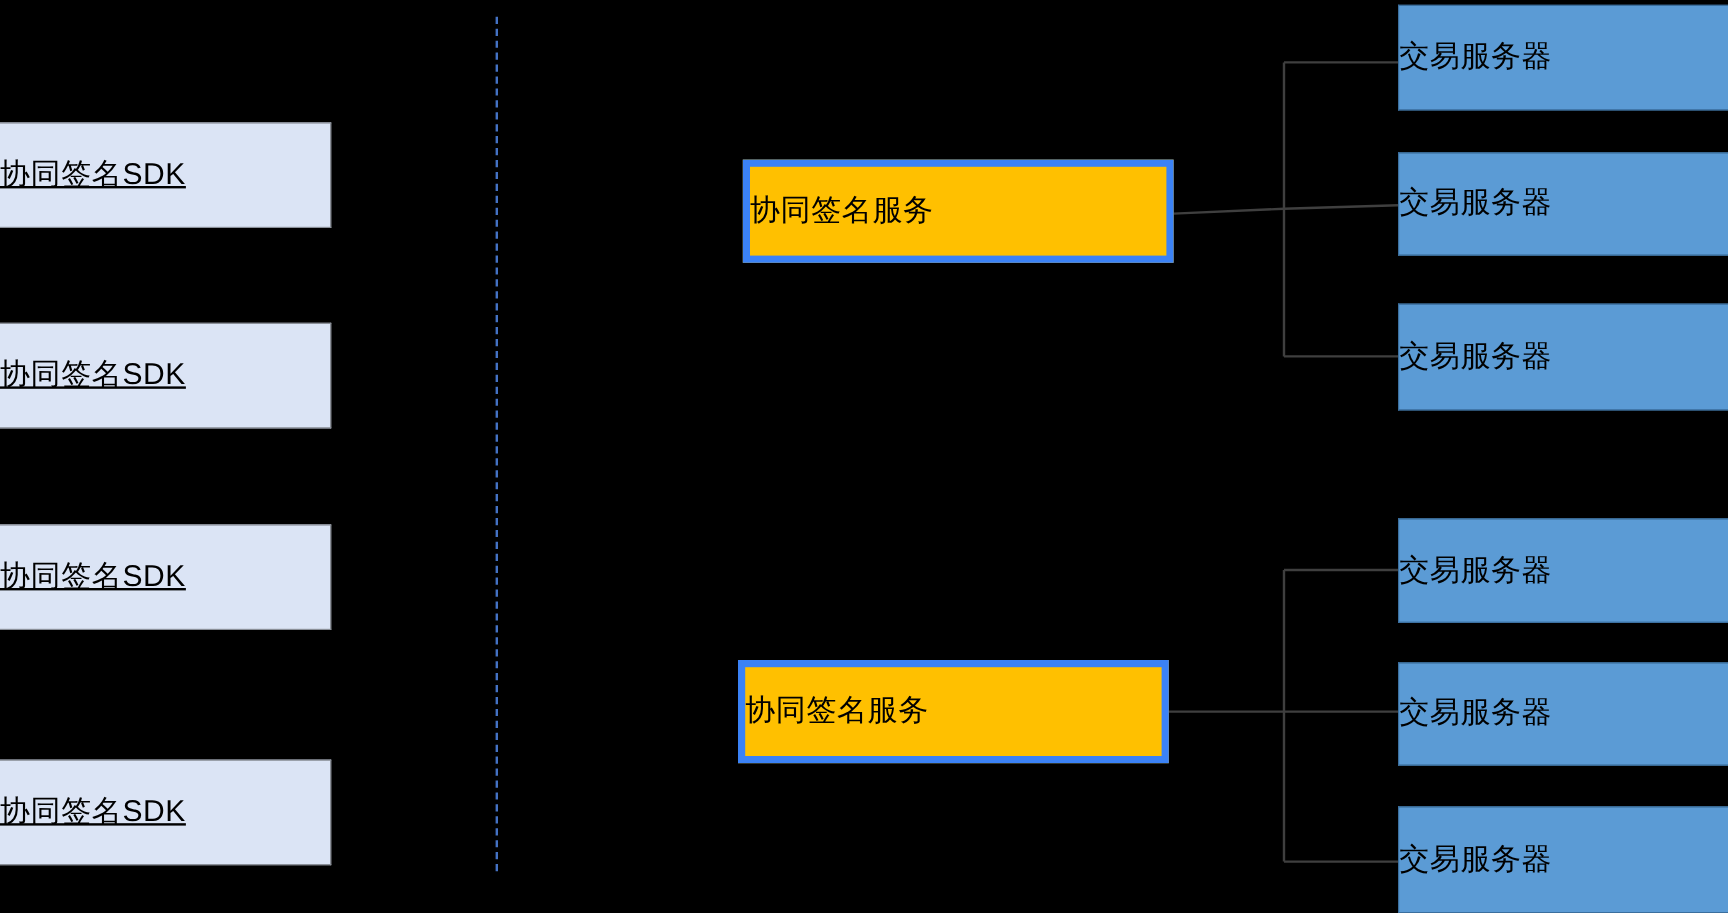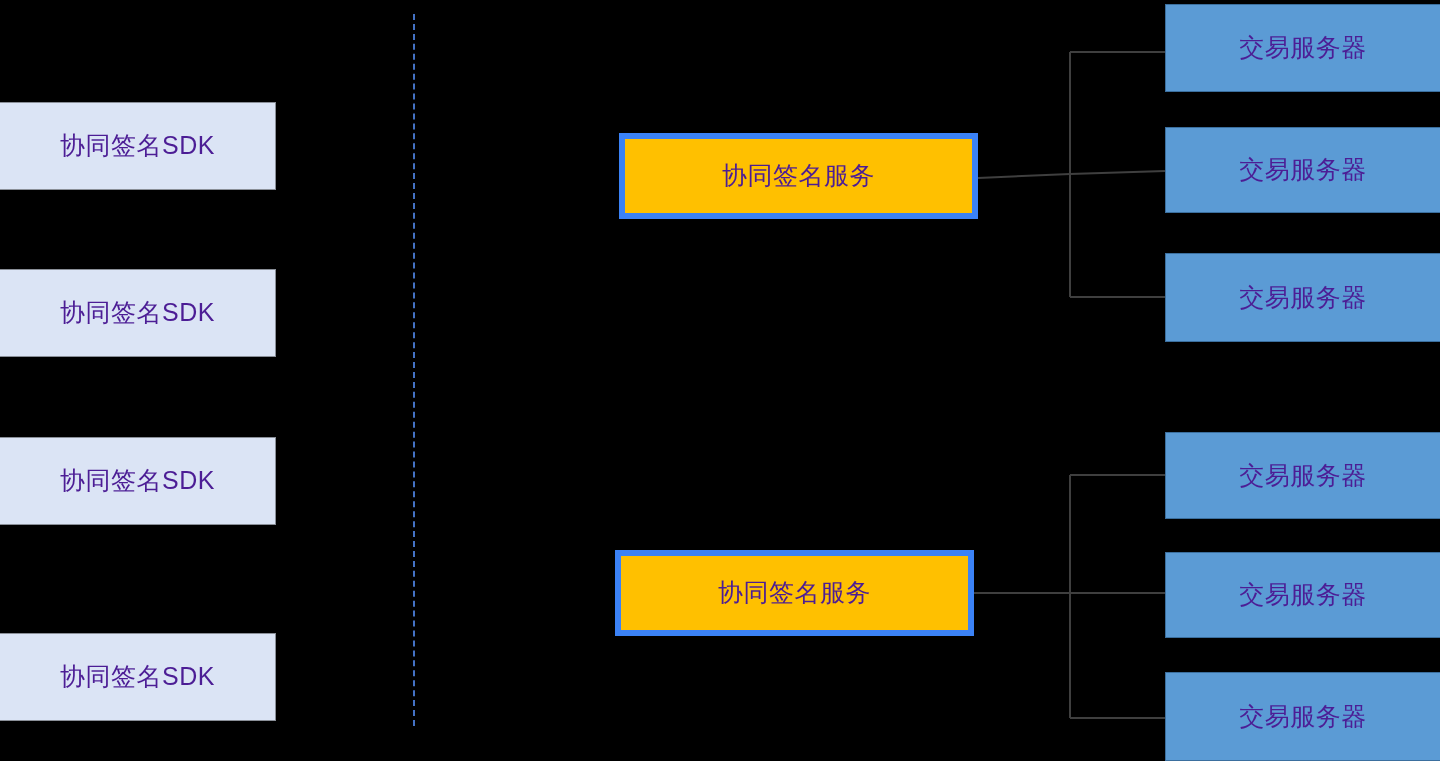--- a/index.html
+++ b/index.html
@@ -15,33 +15,33 @@
     overflow: hidden;
     font-family: "Liberation Sans", "DejaVu Sans", sans-serif;
   }
 
   
   .node {
     position: absolute;
     box-sizing: border-box;
     display: flex;
     align-items: center;
-    justify-content: center;
-    color: #4c1d95;
+    color: #000000;
     font-size: 25px;
     line-height: 1.1;
     letter-spacing: 0.5px;
     white-space: nowrap;
     user-select: none;
   }
 
   .node.sdk {
     background: #dbe4f5;
     border: 1px solid #8a8f98;
     border-left: none;
+    text-decoration: underline;
   }
 
   .node.service {
     background: #ffc000;
     border: 6px solid #3b82f6;
   }
 
   .node.server {
     background: #5b9bd5;
     border: 1px solid #3b6f9e;

